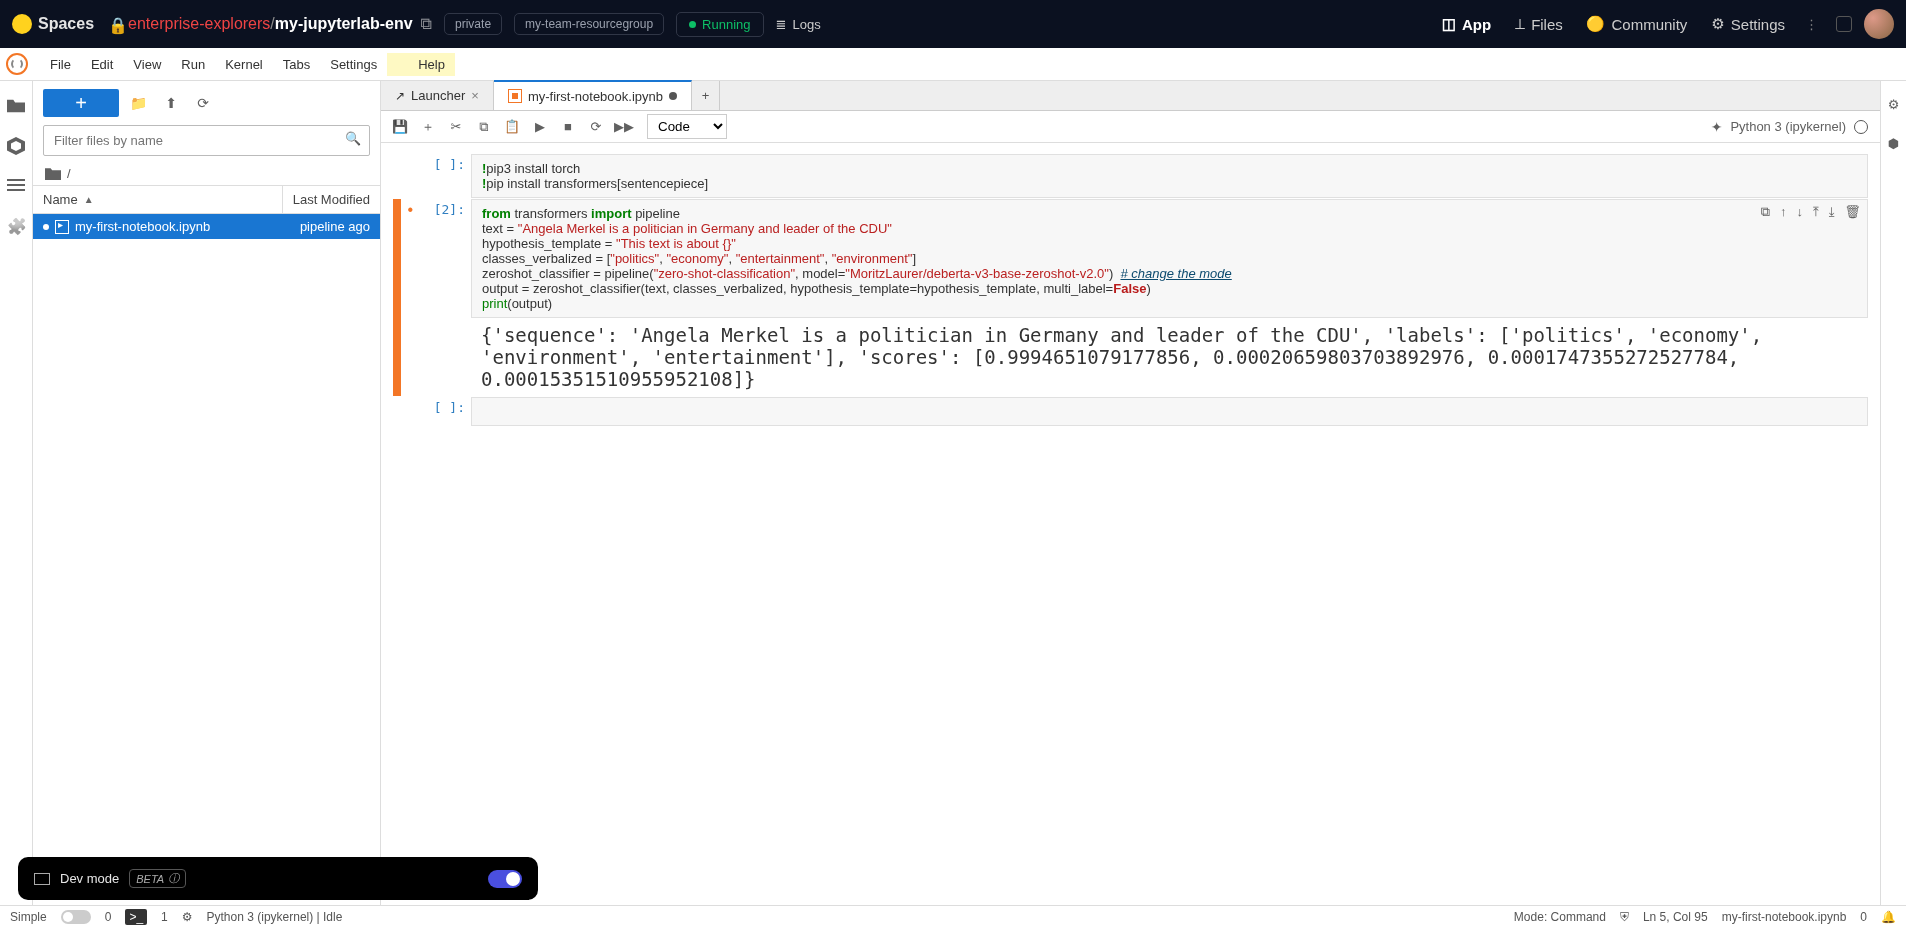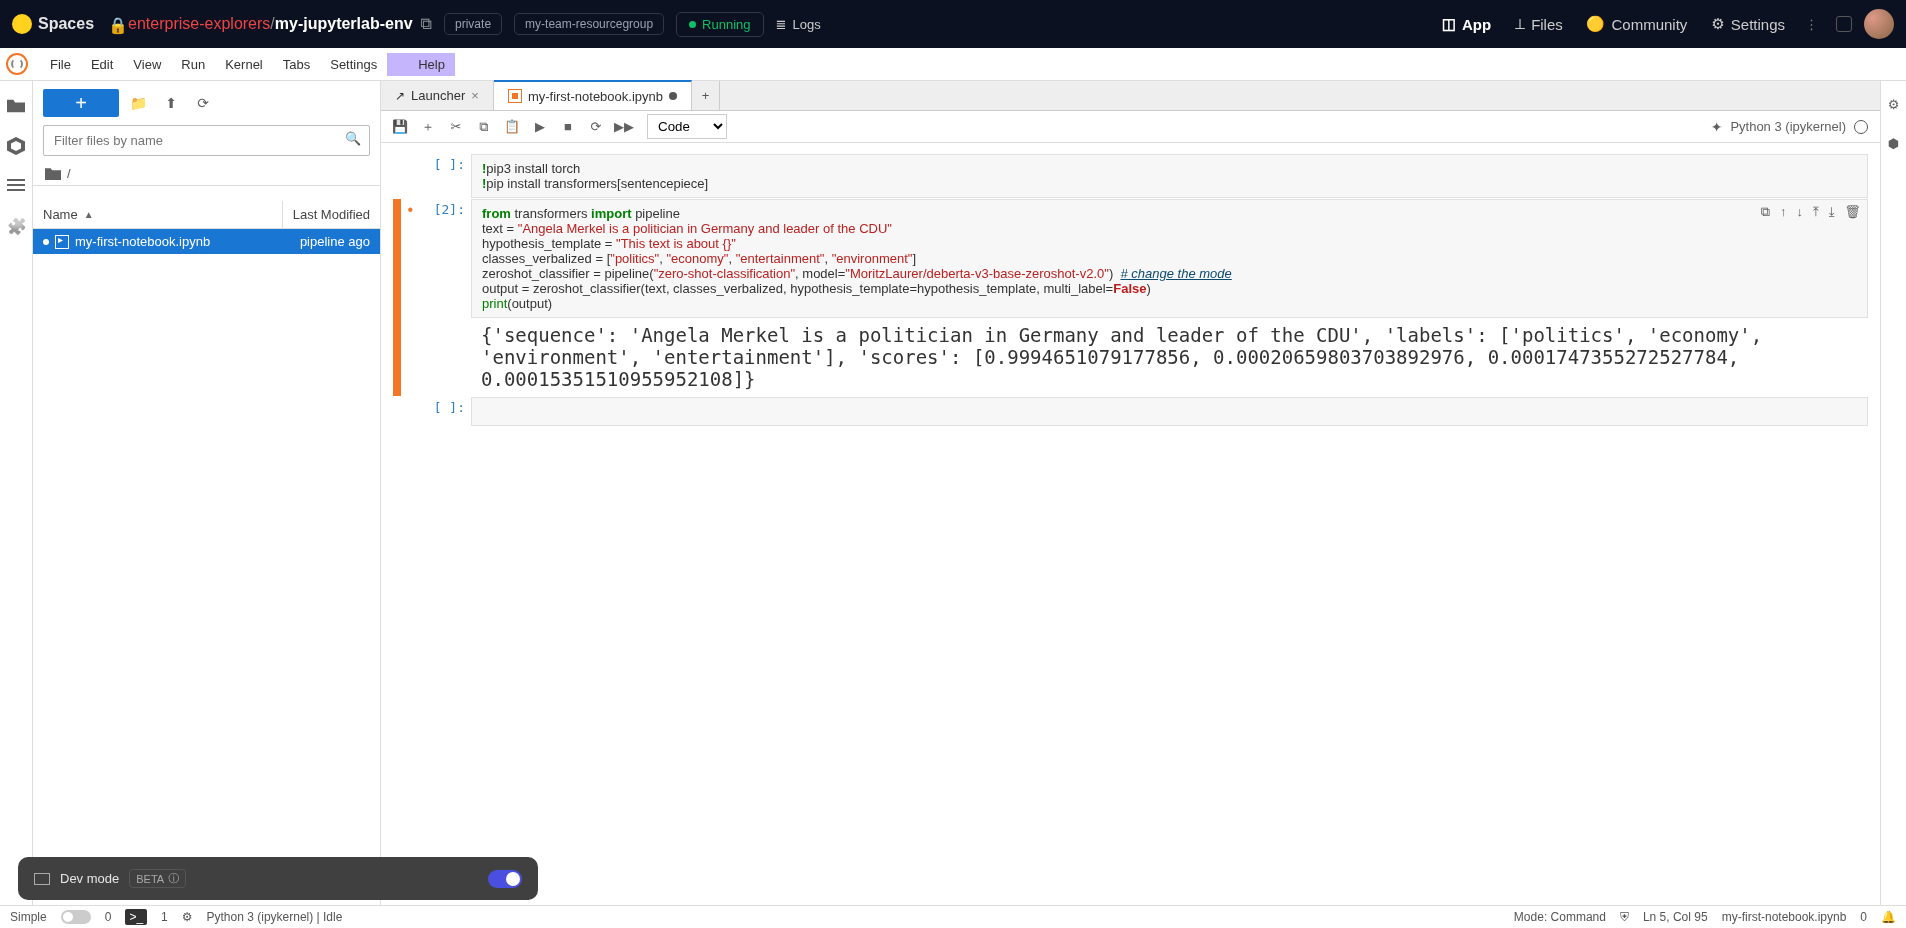--- a/index.html
+++ b/index.html
@@ -21,21 +21,21 @@
 .topbar .flex1 { flex:1; }
 .topbar .navlink { display:flex; align-items:center; gap:6px; margin:0 12px; color:#ccc; font-size:15px; cursor:pointer; }
 .topbar .navlink.active { color:#fff; font-weight:600; }
 .topbar .avatar { width:30px; height:30px; border-radius:50%; background:radial-gradient(circle at 30% 30%, #d98, #864); margin-left:12px; }
 .topbar .link-ic{width:16px;height:16px;border:1px solid #555;border-radius:3px;margin-left:10px;}
 
 .menubar { height:33px; display:flex; align-items:center; border-bottom:1px solid #ddd; padding-left:6px;}
 .menubar .jup-logo { width:22px; height:22px; border-radius:50%; border:2px solid #f37626; margin-right:12px; display:flex; align-items:center; justify-content:center;}
 .menubar .jup-logo::before{content:'';width:8px;height:8px;border-radius:50%;border:2px solid #888; border-top-color:transparent;border-bottom-color:transparent;}
 .menubar .mitem { padding:4px 10px; cursor:pointer; font-size:13px; }
-.menubar .mitem.active { background:#c4b5fd;padding-left:31px; }
+.menubar .mitem.active { background:#fef9c3;padding-left:31px; }
 
 .main { display:flex; height: calc(100vh - 48px - 33px - 23px); }
 
 .iconbar { width:33px; border-right:1px solid #ddd; display:flex; flex-direction:column; align-items:center; gap:22px; padding-top:16px; color:#616161;}
 .iconbar .ic{width:18px;height:18px;cursor:pointer;position:relative;}
 .ic-folder::before{content:'';position:absolute;inset:0;background:#616161;clip-path:polygon(0 15%,35% 15%,45% 30%,100% 30%,100% 85%,0 85%);}
 .ic-hex::before{content:'';position:absolute;inset:0;background:#616161;clip-path:polygon(50% 0,100% 25%,100% 75%,50% 100%,0 75%,0 25%);}
 .ic-hex::after{content:'';position:absolute;inset:4px;background:#fff;clip-path:polygon(50% 0,100% 25%,100% 75%,50% 100%,0 75%,0 25%);}
 .ic-list::before{content:'';position:absolute;left:0;top:2px;width:100%;height:2px;background:#616161;box-shadow:0 5px 0 #616161,0 10px 0 #616161;}
 .ic-puzzle::before{content:'🧩';position:absolute;font-size:16px;filter:grayscale(1);opacity:.8;}
@@ -43,21 +43,21 @@
 .filepanel { width:348px; border-right:1px solid #ddd; display:flex; flex-direction:column; }
 .filepanel .toolbar { display:flex; align-items:center; gap:8px; padding:8px 10px; }
 .filepanel .newbtn { background:#1976d2; color:#fff; border:none; width:76px; height:28px; border-radius:2px; font-size:20px; line-height:0; cursor:pointer; }
 .filepanel .tbtn { width:24px; height:24px; color:#616161; display:flex; align-items:center; justify-content:center; cursor:pointer; font-size:14px; }
 .filepanel .search { margin: 0 10px 6px; position:relative; }
 .filepanel .search input{ width:100%; padding:7px 30px 7px 10px; border:1px solid #bbb; border-radius:2px; font-size:13px;}
 .filepanel .search .mag{position:absolute;right:8px;top:6px;color:#666;}
 .filepanel .bcrumb { display:flex; align-items:center; gap:6px; padding:4px 12px; color:#555; }
 .filepanel .bcrumb .folder-ic{width:16px;height:13px;background:#616161;clip-path:polygon(0 10%,35% 10%,45% 25%,100% 25%,100% 100%,0 100%);}
 .filepanel .headrow { display:flex; border-top:1px solid #ddd; border-bottom:1px solid #ddd; font-size:13px;}
-.filepanel .headrow .col{ padding:6px 10px; color:#444; font-weight:500;margin-top:15px;}
+.filepanel .headrow .col{ padding:6px 10px; color:#444; font-weight:500;}
 .filepanel .headrow .name{flex:1; display:flex; align-items:center; gap:6px;}
 .filepanel .headrow .sort{font-size:10px;color:#666;}
 .filepanel .filerow{display:flex;align-items:center;padding:5px 10px;background:#1976d2;color:#fff;font-size:13px;cursor:pointer;}
 .filepanel .filerow .dot{width:6px;height:6px;border-radius:50%;background:#fff;margin-right:6px;}
 .filepanel .filerow .nb-ic{width:14px;height:14px;border:1px solid #fff;margin-right:6px;position:relative;}
 .filepanel .filerow .nb-ic::after{content:'▸';position:absolute;left:2px;top:-2px;font-size:10px;}
 .filepanel .filerow .fname{flex:1;}
 
 .workbench{flex:1;display:flex;flex-direction:column;min-width:0;}
 .tabbar{height:30px;display:flex;align-items:stretch;background:#eee;border-bottom:1px solid #ccc;}
@@ -86,23 +86,23 @@
 .cell .body{flex:1;min-width:0;}
 .cell .input{background:#f7f7f7;border:1px solid #e0e0e0;padding:6px 10px;font-family:ui-monospace,Menlo,monospace;font-size:13px;white-space:pre;overflow-x:auto;position:relative;}
 .cell.active .input{background:#f7f7f7;border:1px solid #e0e0e0;}
 .cell .output{padding:6px 10px;font-family:ui-monospace,Menlo,monospace;font-size:19px;white-space:pre-wrap;}
 .cell .celltools{position:absolute;right:6px;top:4px;display:flex;gap:10px;color:#616161;}
 .cell .celltools span{cursor:pointer;}
 
 .rightrail{width:26px;border-left:1px solid #ddd;display:flex;flex-direction:column;align-items:center;gap:24px;padding-top:16px;color:#616161;}
 .rightrail .ic{cursor:pointer;}
 
-.devmode{position:fixed;left:18px;bottom:28px;background:#404040;color:#e6e6e6;border-radius:10px;padding:12px 16px;display:flex;align-items:center;gap:10px;width:520px;}
+.devmode{position:fixed;left:18px;bottom:28px;background:#000000;color:#e6e6e6;border-radius:10px;padding:12px 16px;display:flex;align-items:center;gap:10px;width:520px;}
 .devmode .term{width:16px;height:12px;border:1px solid #aaa;}
-.devmode .beta{border:1px solid #555;border-radius:4px;padding:1px 6px;font-size:11px;color:#aaa;display:flex;gap:4px;align-items:center;}
+.devmode .beta{border:1px solid #555;border-radius:4px;padding:1px 6px;font-size:11px;color:#aaa;display:flex;gap:4px;align-items:center;font-style:italic;}
 .devmode .flex1{flex:1;}
 .devmode .toggle{width:34px;height:18px;border-radius:9px;background:#4a4fdf;position:relative;cursor:pointer;}
 .devmode .toggle::after{content:'';position:absolute;right:2px;top:2px;width:14px;height:14px;border-radius:50%;background:#fff;}
 
 .statusbar{height:23px;border-top:1px solid #ddd;display:flex;align-items:center;font-size:12px;padding:0 10px;gap:14px;color:#555;}
 .statusbar .simple-tg{width:30px;height:14px;border-radius:7px;background:#ccc;position:relative;}
 .statusbar .simple-tg::after{content:'';position:absolute;left:2px;top:2px;width:10px;height:10px;border-radius:50%;background:#fff;}
 .statusbar .termbox{background:#333;color:#fff;padding:1px 4px;border-radius:2px;}
 .statusbar .flex1{flex:1;}
 

